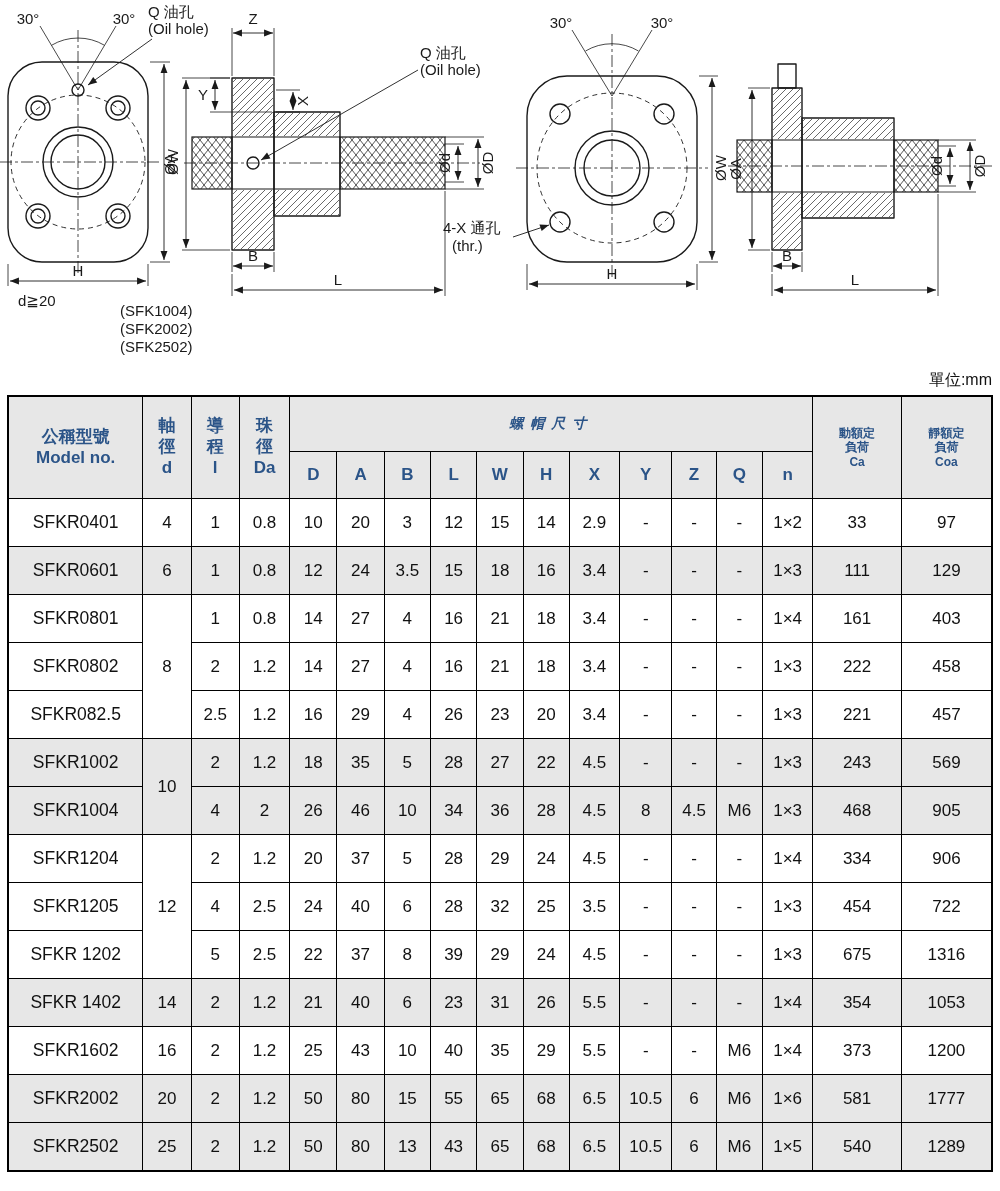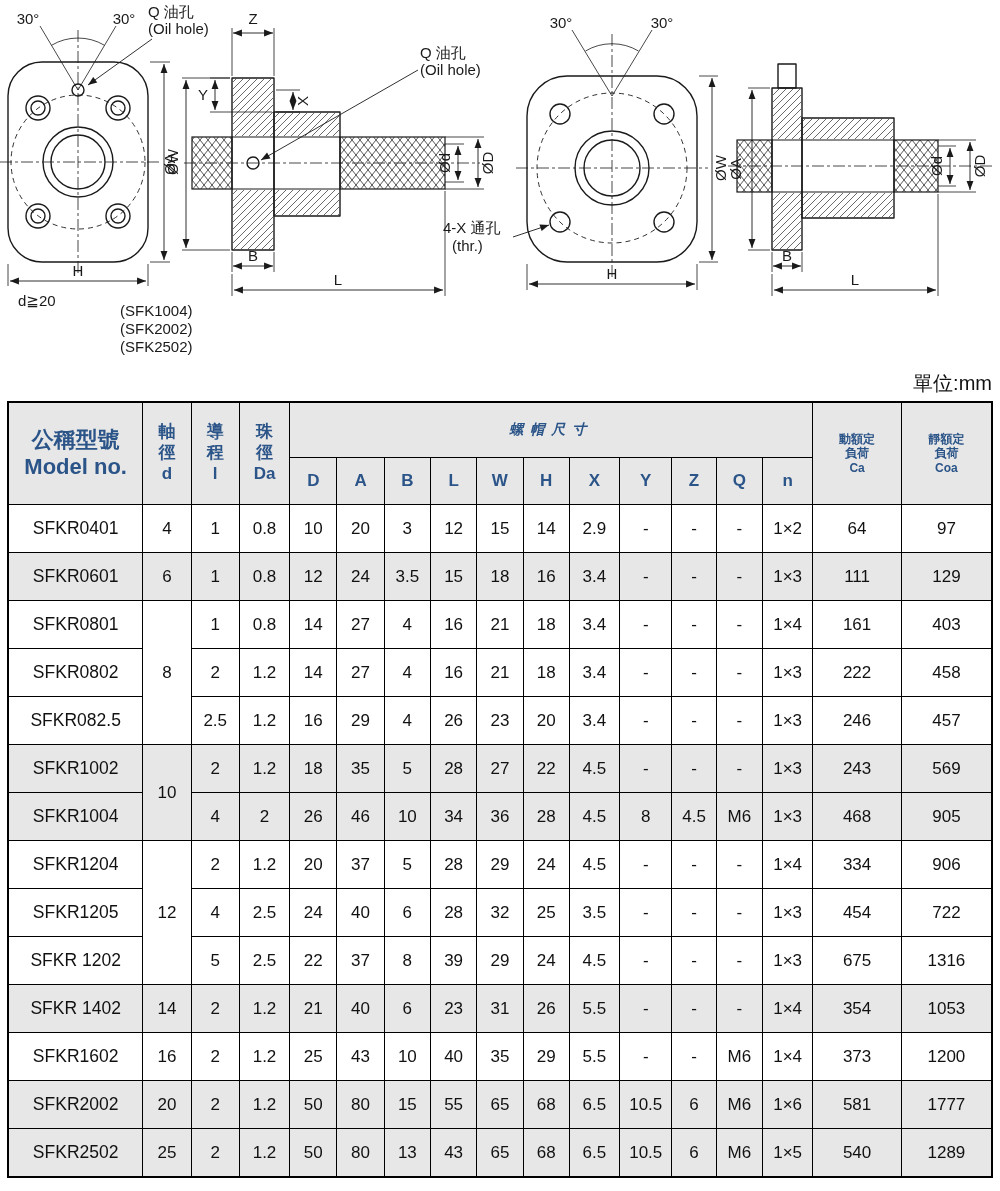--- a/index.html
+++ b/index.html
@@ -12,25 +12,25 @@
   .ln{fill:none;stroke:#1a1a1a;stroke-width:1.4;stroke-linejoin:round;}
   .tn{fill:none;stroke:#1a1a1a;stroke-width:1.1;}
   .dim{stroke:#1a1a1a;stroke-width:0.9;marker-start:url(#arrow);marker-end:url(#arrow);}
   .ext{stroke:#1a1a1a;stroke-width:0.8;fill:none;}
   .ldr{stroke:#1a1a1a;stroke-width:0.9;marker-end:url(#arrow);}
   .cl{stroke:#1a1a1a;stroke-width:0.8;stroke-dasharray:12 3 3 3;}
   .dc{fill:none;stroke:#1a1a1a;stroke-width:0.9;stroke-dasharray:5 4;}
   .thr{fill:url(#thrp);stroke:#1a1a1a;stroke-width:1.2;}
   .hat{fill:url(#hatp);stroke:none;}
   
-  .unit{width:986px;margin:8px auto 4px;text-align:right;font-size:20px;color:#111;padding-right:2px;}
+  .unit{width:986px;margin:8px auto 4px;text-align:right;font-size:16px;color:#111;padding-right:2px;}
   table.spec{border-collapse:collapse;table-layout:fixed;width:986px;margin:0 auto 8px;border:2px solid #000;}
   .spec th,.spec td{border:1px solid #000;text-align:center;vertical-align:middle;padding:0;}
   .spec thead th{background:#e7e7e7;color:#2b5488;font-weight:700;white-space:pre-line;line-height:1.22;}
-  .h-model{font-size:22px;}
+  .h-model{font-size:17px;}
   .h-stk{font-size:17px;}
   .h-nut{font-size:14px;letter-spacing:7px;height:54px;font-style:italic;}
   .h-col{font-size:17px;height:46px;}
   .h-load{font-size:12px;}
   .spec td{height:47px;font-size:17px;background:#fff;}
   .spec td.model{font-weight:400;font-size:17.5px;}
   .spec tr.shade td{background:#e7e7e7;}
 </style>
 </head>
 <body>
@@ -276,21 +276,21 @@
           <td>20</td>
           <td>3</td>
           <td>12</td>
           <td>15</td>
           <td>14</td>
           <td>2.9</td>
           <td>-</td>
           <td>-</td>
           <td>-</td>
           <td>1×2</td>
-          <td>64</td>
+          <td>33</td>
           <td>97</td>
         </tr>
         <tr class="shade">
           <td class="model">SFKR0601</td>
           <td class="dval">6</td>
           <td>1</td>
           <td>0.8</td>
           <td>12</td>
           <td>24</td>
           <td>3.5</td>
@@ -350,21 +350,21 @@
           <td>29</td>
           <td>4</td>
           <td>26</td>
           <td>23</td>
           <td>20</td>
           <td>3.4</td>
           <td>-</td>
           <td>-</td>
           <td>-</td>
           <td>1×3</td>
-          <td>246</td>
+          <td>221</td>
           <td>457</td>
         </tr>
         <tr class="shade">
           <td class="model">SFKR1002</td>
           <td class="dval" rowspan="2">10</td>
           <td>2</td>
           <td>1.2</td>
           <td>18</td>
           <td>35</td>
           <td>5</td>

